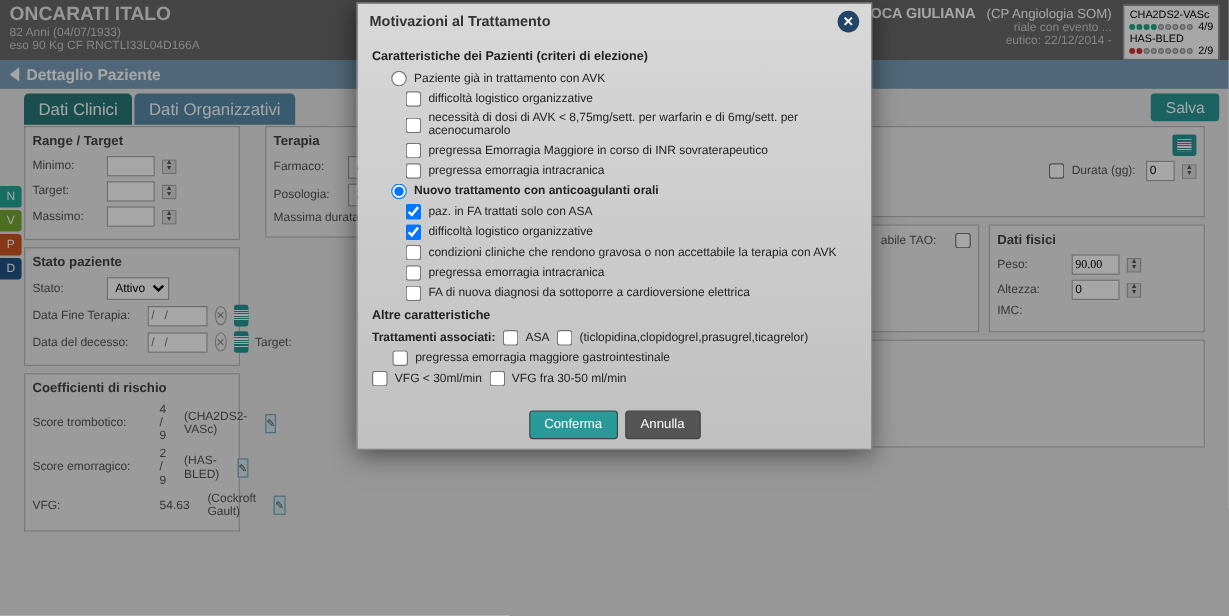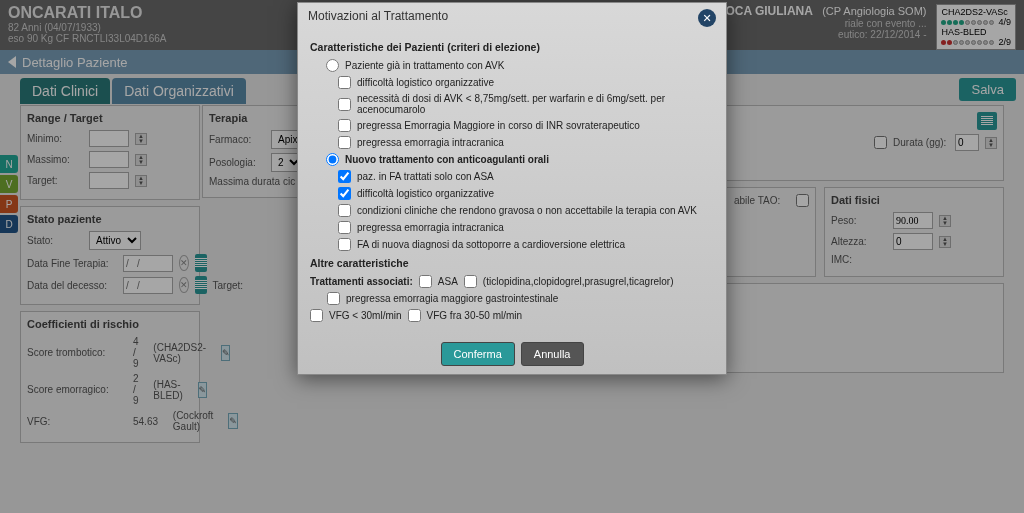--- a/index.html
+++ b/index.html
@@ -13,44 +13,44 @@
 .risk-box{background:#fff;color:#000;font-size:9px;padding:2px 4px;border:1px solid #999}
 .risk-row{display:flex;align-items:center;gap:4px}
 .dots{display:flex;gap:1px}
 .dot{width:5px;height:5px;border-radius:50%}
 .dg{background:#2a8}
 .dr{background:#c33}
 .de{background:#ccc;border:1px solid #999}
 .subbar{background:#7a9fb8;height:24px;display:flex;align-items:center;padding:0 8px;color:#fff;justify-content:space-between}
 .subbar-left{display:flex;align-items:center;gap:6px}
 .triangle{width:0;height:0;border-top:6px solid transparent;border-bottom:6px solid transparent;border-right:8px solid #fff}
-.subbar-title{font-weight:normal;font-size:13px}
+.subbar-title{font-weight:bold;font-size:13px}
 .tabs{display:flex;gap:0;padding:4px 20px 0}
 .tab{background:#5a8aa8;color:#fff;padding:5px 12px;font-size:14px;border-radius:4px 4px 0 0;margin-right:2px;cursor:pointer}
 .tab.active{background:#2a7a7a}
 .salva-btn{background:#2a9999;color:#fff;padding:4px 12px;border-radius:3px;font-size:13px;float:right;margin:4px 8px;cursor:pointer}
 .sidebtns{position:absolute;left:0;top:155px;display:flex;flex-direction:column;gap:2px}
 .sidebtn{width:18px;height:18px;color:#fff;font-size:10px;display:flex;align-items:center;justify-content:center;border-radius:0 3px 3px 0;cursor:pointer}
 .sn{background:#2a9}.sv{background:#7a3}.sp{background:#c52}.sd{background:#258}
-.content{padding:0 20px;display:flex;gap:2px}
+.content{padding:0 20px;display:flex;gap:21px}
 .col{display:flex;flex-direction:column;gap:6px}
 .panel{background:#eee;border:1px solid #bbb;padding:6px}
 .panel-title{font-weight:bold;font-size:11px;margin-bottom:6px;color:#444}
 .frow{display:flex;align-items:center;gap:6px;margin-bottom:4px;font-size:10px;color:#555}
 .frow label{min-width:56px}
 input[type=text],select{border:1px solid #aaa;padding:2px;font-size:10px;background:#fff}
 .spin{display:inline-flex;flex-direction:column;border:1px solid #aaa}
 .spin span{font-size:6px;line-height:5px;padding:0 2px;background:#ddd;cursor:pointer}
 .calbtn{width:20px;height:18px;background:#2a9999;border-radius:2px;display:inline-flex;align-items:center;justify-content:center;cursor:pointer}
 .calbtn::before{content:"";width:12px;height:10px;background:repeating-linear-gradient(#fff,#fff 1px,#2a9999 1px,#2a9999 2px)}
 .editbtn{width:18px;height:16px;background:#d4e8f0;border:1px solid #7ab;display:inline-flex;align-items:center;justify-content:center;cursor:pointer;font-size:9px}
 .clearbtn{width:16px;height:16px;border:1px solid #aaa;border-radius:50%;display:inline-flex;align-items:center;justify-content:center;cursor:pointer;font-size:9px;color:#888}
 .overlay{position:absolute;inset:0;background:rgba(0,0,0,0.35);display:flex;align-items:flex-start;justify-content:center;padding-top:0}
 .modal{width:430px;background:linear-gradient(#d8d8d8,#c0c0c0);border:1px solid #888;box-shadow:0 4px 20px rgba(0,0,0,0.5);margin-top:2px}
-.modal-hdr{display:flex;justify-content:space-between;padding:6px 10px;font-weight:normal;font-size:12px;color:#333}
+.modal-hdr{display:flex;justify-content:space-between;align-items:center;padding:6px 10px;font-weight:bold;font-size:12px;color:#333}
 .modal-close{width:18px;height:18px;background:#246;color:#fff;border-radius:50%;display:flex;align-items:center;justify-content:center;font-size:11px;cursor:pointer}
 .modal-body{padding:4px 12px 10px;font-size:10px;color:#222}
 .msec{font-weight:bold;margin:4px 0;font-size:10.5px}
 .mrow{display:flex;align-items:center;gap:6px;padding:2px 0 2px 16px}
 .mrow.sub{padding-left:28px}
 .mrow input[type=radio],.mrow input[type=checkbox]{margin:0}
 .mrow label{font-size:10px}
 .modal-ftr{display:flex;justify-content:center;gap:6px;padding:8px}
 .mbtn{padding:5px 12px;border-radius:3px;font-size:11px;cursor:pointer;border:1px solid #444}
 .mbtn.ok{background:#2a9999;color:#fff}
@@ -139,29 +139,29 @@
       <div class="panel-title">Range / Target</div>
       <div class="frow">
           <label>Minimo:</label>
           <input type="text" style="width: 40px;">
           <div class="spin">
             <span>▲</span>
             <span>▼</span>
           </div>
         </div>
       <div class="frow">
-          <label>Massimo:</label>
+          <label>Target:</label>
           <input type="text" style="width: 40px;">
           <div class="spin">
             <span>▲</span>
             <span>▼</span>
           </div>
         </div>
       <div class="frow">
-          <label>Target:</label>
+          <label>Massimo:</label>
           <input type="text" style="width: 40px;">
           <div class="spin">
             <span>▲</span>
             <span>▼</span>
           </div>
         </div>
     </div>
     <div class="panel">
       <div class="panel-title">Stato paziente</div>
       <div class="frow">

